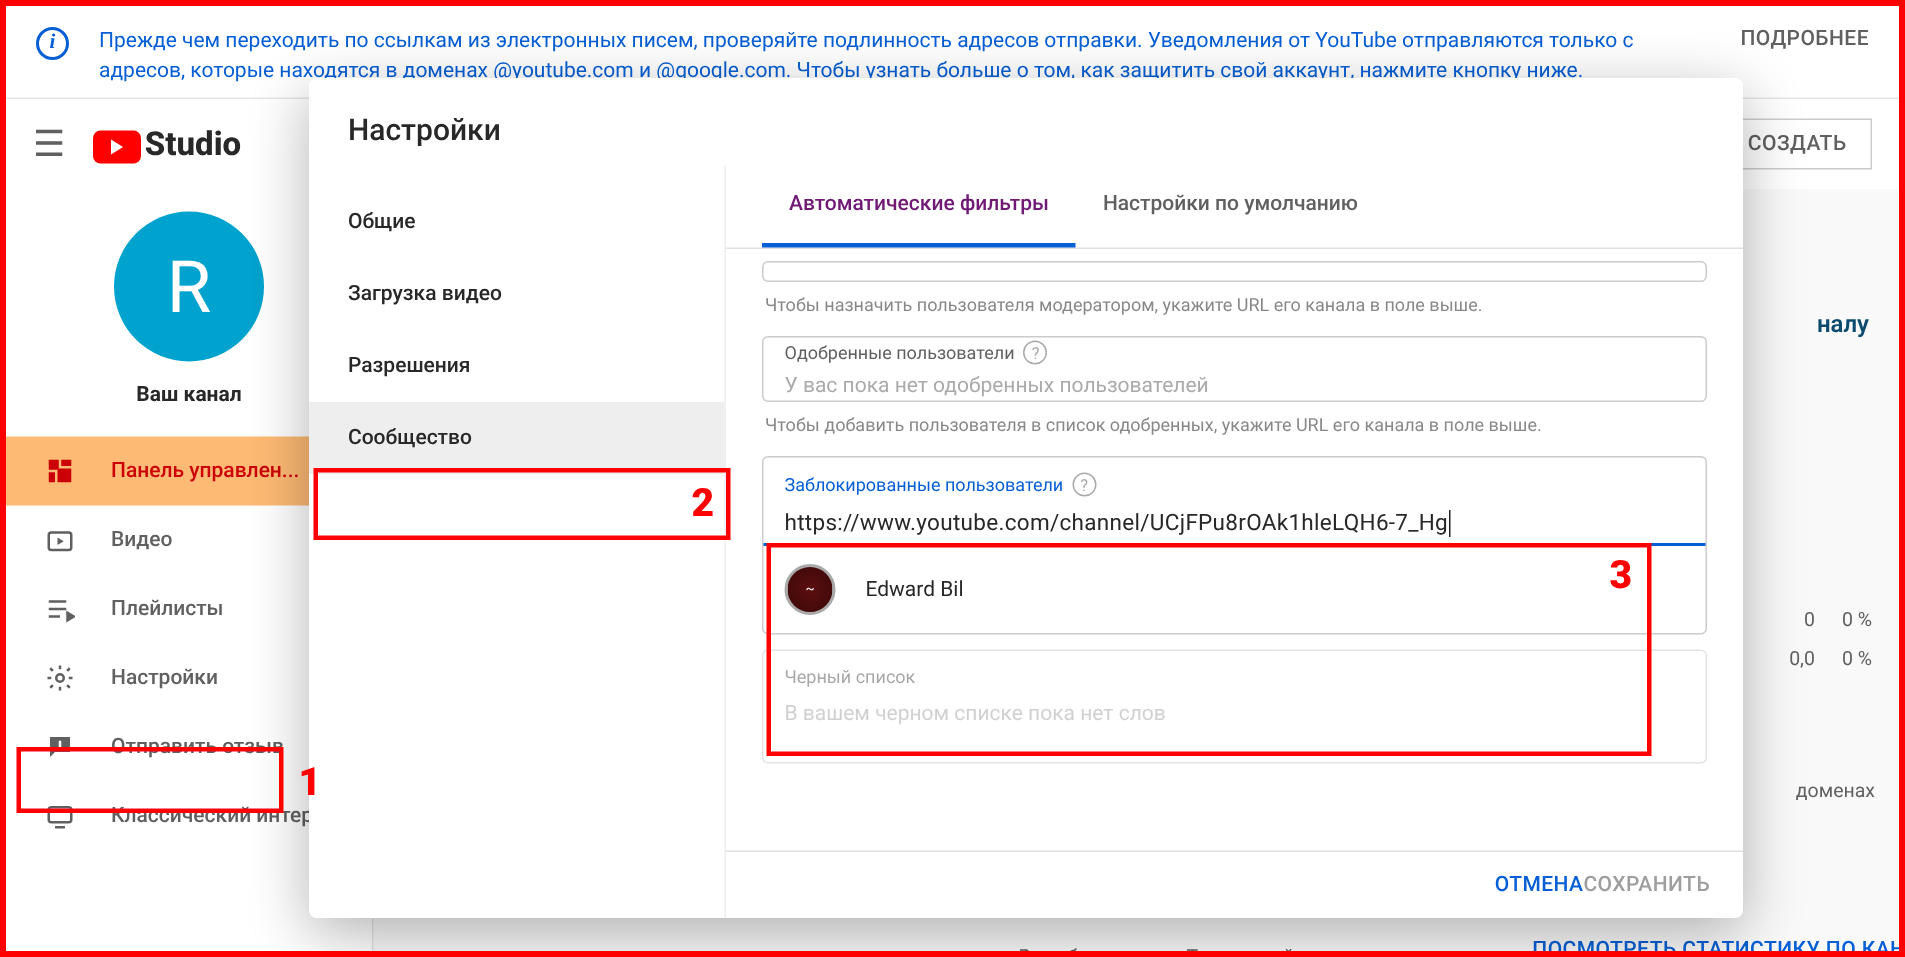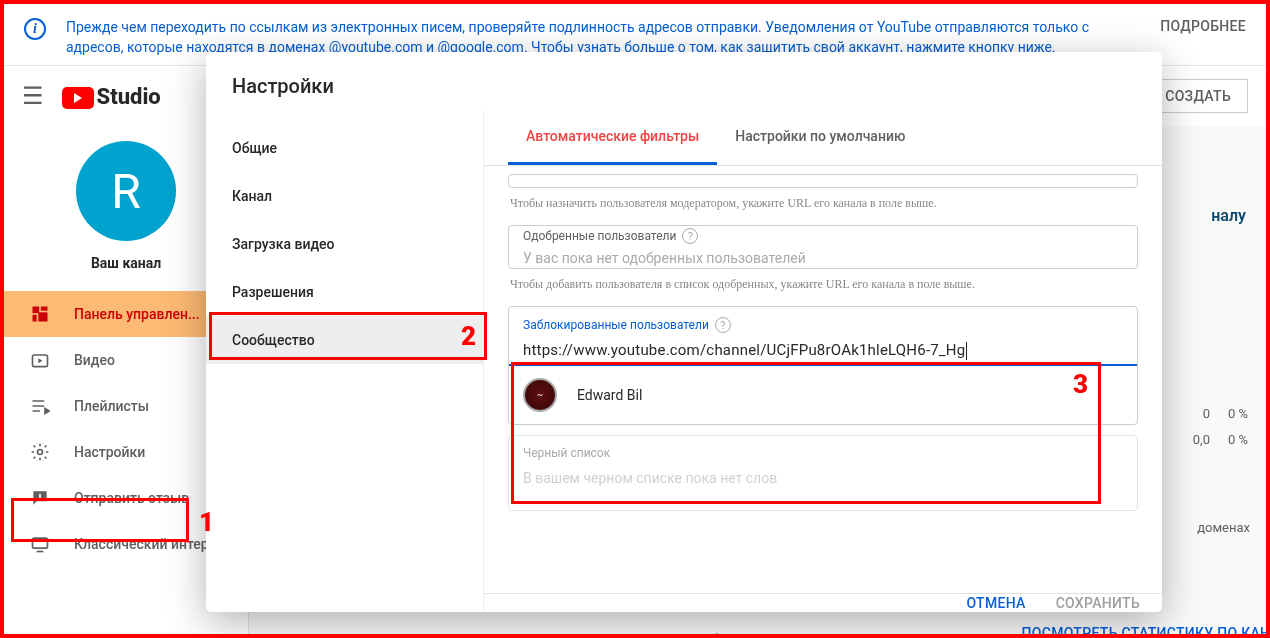--- a/index.html
+++ b/index.html
@@ -48,43 +48,43 @@
 .dialog-title { font-size: 20px; font-weight: 500; color: #282828; padding: 22px 26px 12px 26px; }
 .dialog-body { flex: 1; display: flex; overflow: hidden; }
 .dialog-nav { width: 278px; border-right: 1px solid #eee; padding-top: 14px; }
 .dnav-item { padding: 16px 26px; font-size: 14px; color: #282828; cursor: pointer; font-weight: 500; }
 .dnav-item.active { background: #eee; }
 .highlight-community { position: absolute; left: 205px; top: 308px; width: 278px; height: 48px; border: 3px solid #ff0000; pointer-events: none; }
 .highlight-community .tag { position: absolute; right: 8px; top: 6px; color: #ff0000; font-size: 26px; font-weight: 900; }
 .dialog-main { flex: 1; display: flex; flex-direction: column; overflow: hidden; }
 .dialog-tabs { display: flex; border-bottom: 1px solid #e0e0e0; padding: 0 24px; }
 .dtab { padding: 18px 18px; font-size: 14px; font-weight: 500; color: #606060; cursor: pointer; }
-.dtab.active { color: #ef4444; border-bottom: 3px solid #065fd4; }
+.dtab.active { color: #701a75; border-bottom: 3px solid #065fd4; }
 .dialog-content { padding: 4px 24px 0 24px; flex: 1; overflow: hidden; }
 
 .field-box { border: 1px solid #ccc; border-radius: 4px; padding: 10px 14px; margin-top: 4px; }
 .field-box.wide { height: 44px; display: flex; flex-direction: column; justify-content: center; }
 .field-label { color: #606060; font-size: 12px; display: flex; align-items: center; gap: 6px; margin-bottom: 6px; }
 .field-placeholder { color: #aaa; font-size: 14px; }
-.helper-text { color: #888; font-size: 12px; margin: 8px 2px 14px 2px; font-family: Liberation Serif, serif; }
+.helper-text { color: #888; font-size: 12px; margin: 8px 2px 14px 2px; }
 .help-icon { width: 16px; height: 16px; border: 1px solid #aaa; color: #aaa; border-radius: 50%; display: inline-flex; align-items: center; justify-content: center; font-size: 11px; }
 
 .blocked-box { border: 1px solid #ccc; border-radius: 4px; margin-top: 8px; }
 .blocked-label { color: #065fd4; font-size: 12px; padding: 10px 14px 4px 14px; display: flex; align-items: center; gap: 6px; }
 .blocked-input { padding: 4px 14px 4px 14px; font-size: 15px; color: #282828; border-bottom: 2px solid #065fd4; letter-spacing: 0.2px; }
 .blocked-input .cursor { display: inline-block; width:1px; height:18px; background:#222; vertical-align: middle; margin-left:1px;}
 .suggest-row { padding: 12px 14px; display: flex; align-items: center; gap: 20px; }
 .suggest-avatar { width: 34px; height: 34px; border-radius: 50%; background: radial-gradient(circle at center, #5c0e0e 0%, #3a0808 100%); border: 2px solid #aaa; display: flex; align-items: center; justify-content: center; color: #fff; font-size: 9px; }
 .suggest-name { font-size: 14px; color: #282828; }
 .highlight-blocked { position: absolute; left: 507px; top: 358px; width: 590px; height: 142px; border: 3px solid #ff0000; pointer-events: none; }
 .highlight-blocked .tag { position: absolute; right: 10px; top: 4px; color: #ff0000; font-size: 26px; font-weight: 900; }
 .blacklist-box { border: 1px solid #ccc; border-radius: 4px; margin-top: 10px; padding: 10px 14px 24px 14px; }
 .black-label { font-size: 12px; color: #606060; }
 .black-placeholder { color: #aaa; font-size: 14px; margin-top: 10px; }
-.dialog-footer { border-top: 1px solid #e0e0e0; padding: 1px 22px; display: flex; justify-content: flex-end; gap: 30px; }
+.dialog-footer { border-top: 1px solid #e0e0e0; padding: 14px 22px; display: flex; justify-content: flex-end; }
 .btn-flat { font-size: 14px; font-weight: 500; cursor: pointer; letter-spacing: 0.3px; }
 .btn-cancel { color: #065fd4; }
 .btn-save { color: #9e9e9e; }
 
 
 svg { display: block; }
 </style>
 </head>
 <body>
 
@@ -194,21 +194,20 @@
     <div class="bottom-news">Все обновления в Творческой студии</div>
   </div>
 </div>
 
 <div class="overlay">
   <div class="dialog">
     <div class="dialog-title">Настройки</div>
     <div class="dialog-body">
       <div class="dialog-nav">
         <div class="dnav-item">Общие</div>
-        <div class="dnav-item">Канал</div>
         <div class="dnav-item">Загрузка видео</div>
         <div class="dnav-item">Разрешения</div>
         <div class="dnav-item active">Сообщество</div>
       </div>
       <div class="dialog-main">
         <div class="dialog-tabs">
           <div class="dtab active">Автоматические фильтры</div>
           <div class="dtab">Настройки по умолчанию</div>
         </div>
         <div class="dialog-content">

